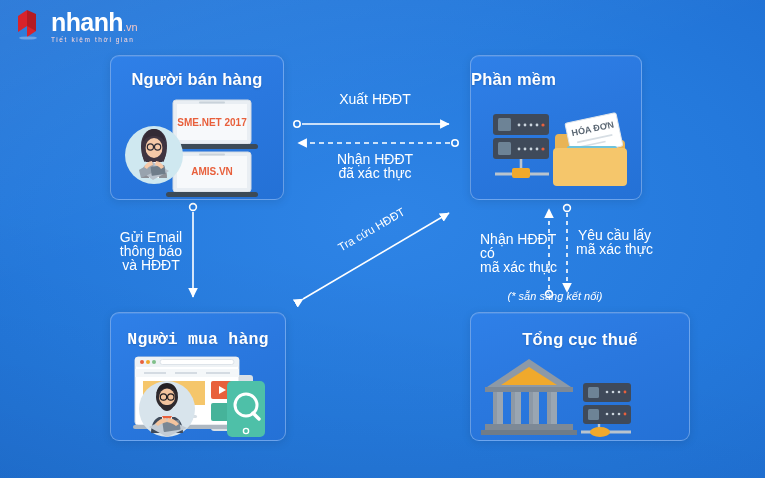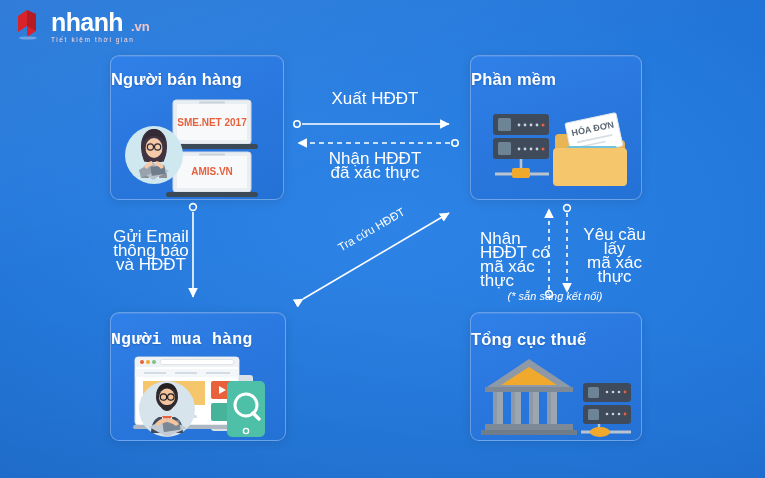--- a/index.html
+++ b/index.html
@@ -19,49 +19,49 @@
     background:linear-gradient(160deg, rgba(255,255,255,.07) 0%, rgba(255,255,255,0) 38%),
                linear-gradient(10deg, rgba(0,0,0,.05) 0%, rgba(0,0,0,0) 45%);
     pointer-events:none;
   }
 
   
   .logo{position:absolute;left:14px;top:7px;display:flex;align-items:flex-start;}
   .logo-mark{width:34px;height:34px;position:relative;margin-right:3px;}
   .logo-word{line-height:1;padding-top:3px;}
   .logo-name{font-size:25px;font-weight:bold;color:#ffffff;letter-spacing:-.6px;display:inline-block;}
-  .logo-tld{font-size:13px;font-weight:bold;color:#f1c6c6;display:inline-block;margin-left:8px;}
+  .logo-tld{font-size:11px;font-weight:normal;color:#f1c6c6;display:inline-block;}
   .logo-tag{font-size:6.5px;color:#ffd9d9;letter-spacing:1.6px;margin-top:2px;white-space:nowrap;}
 
   
   .box{
     position:absolute;
     background:linear-gradient(160deg,#2f80e8 0%,#2a78df 45%,#2471d6 100%);
     border:1px solid rgba(255,255,255,.30);
     border-radius:9px;
     box-shadow:0 2px 10px rgba(0,0,0,.10), inset 0 1px 0 rgba(255,255,255,.10);
   }
   .box-title{
-    position:absolute;left:0;right:0;
+    position:absolute;left:0;right:0;text-align:center;
     color:#ffffff;font-size:16.5px;font-weight:bold;letter-spacing:.2px;
     text-shadow:0 1px 2px rgba(0,0,0,.18);
   }
   #box-seller   {left:110px;top:55px; width:172px;height:143px;}
   #box-software {left:470px;top:55px; width:170px;height:143px;}
   #box-buyer    {left:110px;top:312px;width:174px;height:127px;font-family:Liberation Mono, monospace;}
-  #box-tax      {left:470px;top:312px;width:170px;height:127px;}
+  #box-tax      {left:470px;top:312px;width:170px;height:127px;padding-left:48px;}
   #box-seller   .box-title{top:14px;}
   #box-software .box-title{top:14px;text-align:left;}
   #box-buyer    .box-title{top:17px;}
   #box-tax      .box-title{top:17px;}
 
   .art{position:absolute;left:0;right:0;bottom:0;top:40px;}
 
   
-  .lbl{position:absolute;color:#ffffff;font-size:17px;line-height:14px;text-align:center;white-space:pre-line;}
+  .lbl{position:absolute;color:#ffffff;font-size:14px;line-height:14px;text-align:center;white-space:pre-line;}
   .lbl.ital{font-style:italic;font-size:11px;}
 
   svg.edges{position:absolute;left:0;top:0;width:765px;height:478px;pointer-events:none;}
 </style>
 </head>
 <body>
 
 <div id="stage">
 
   <div class="logo">

